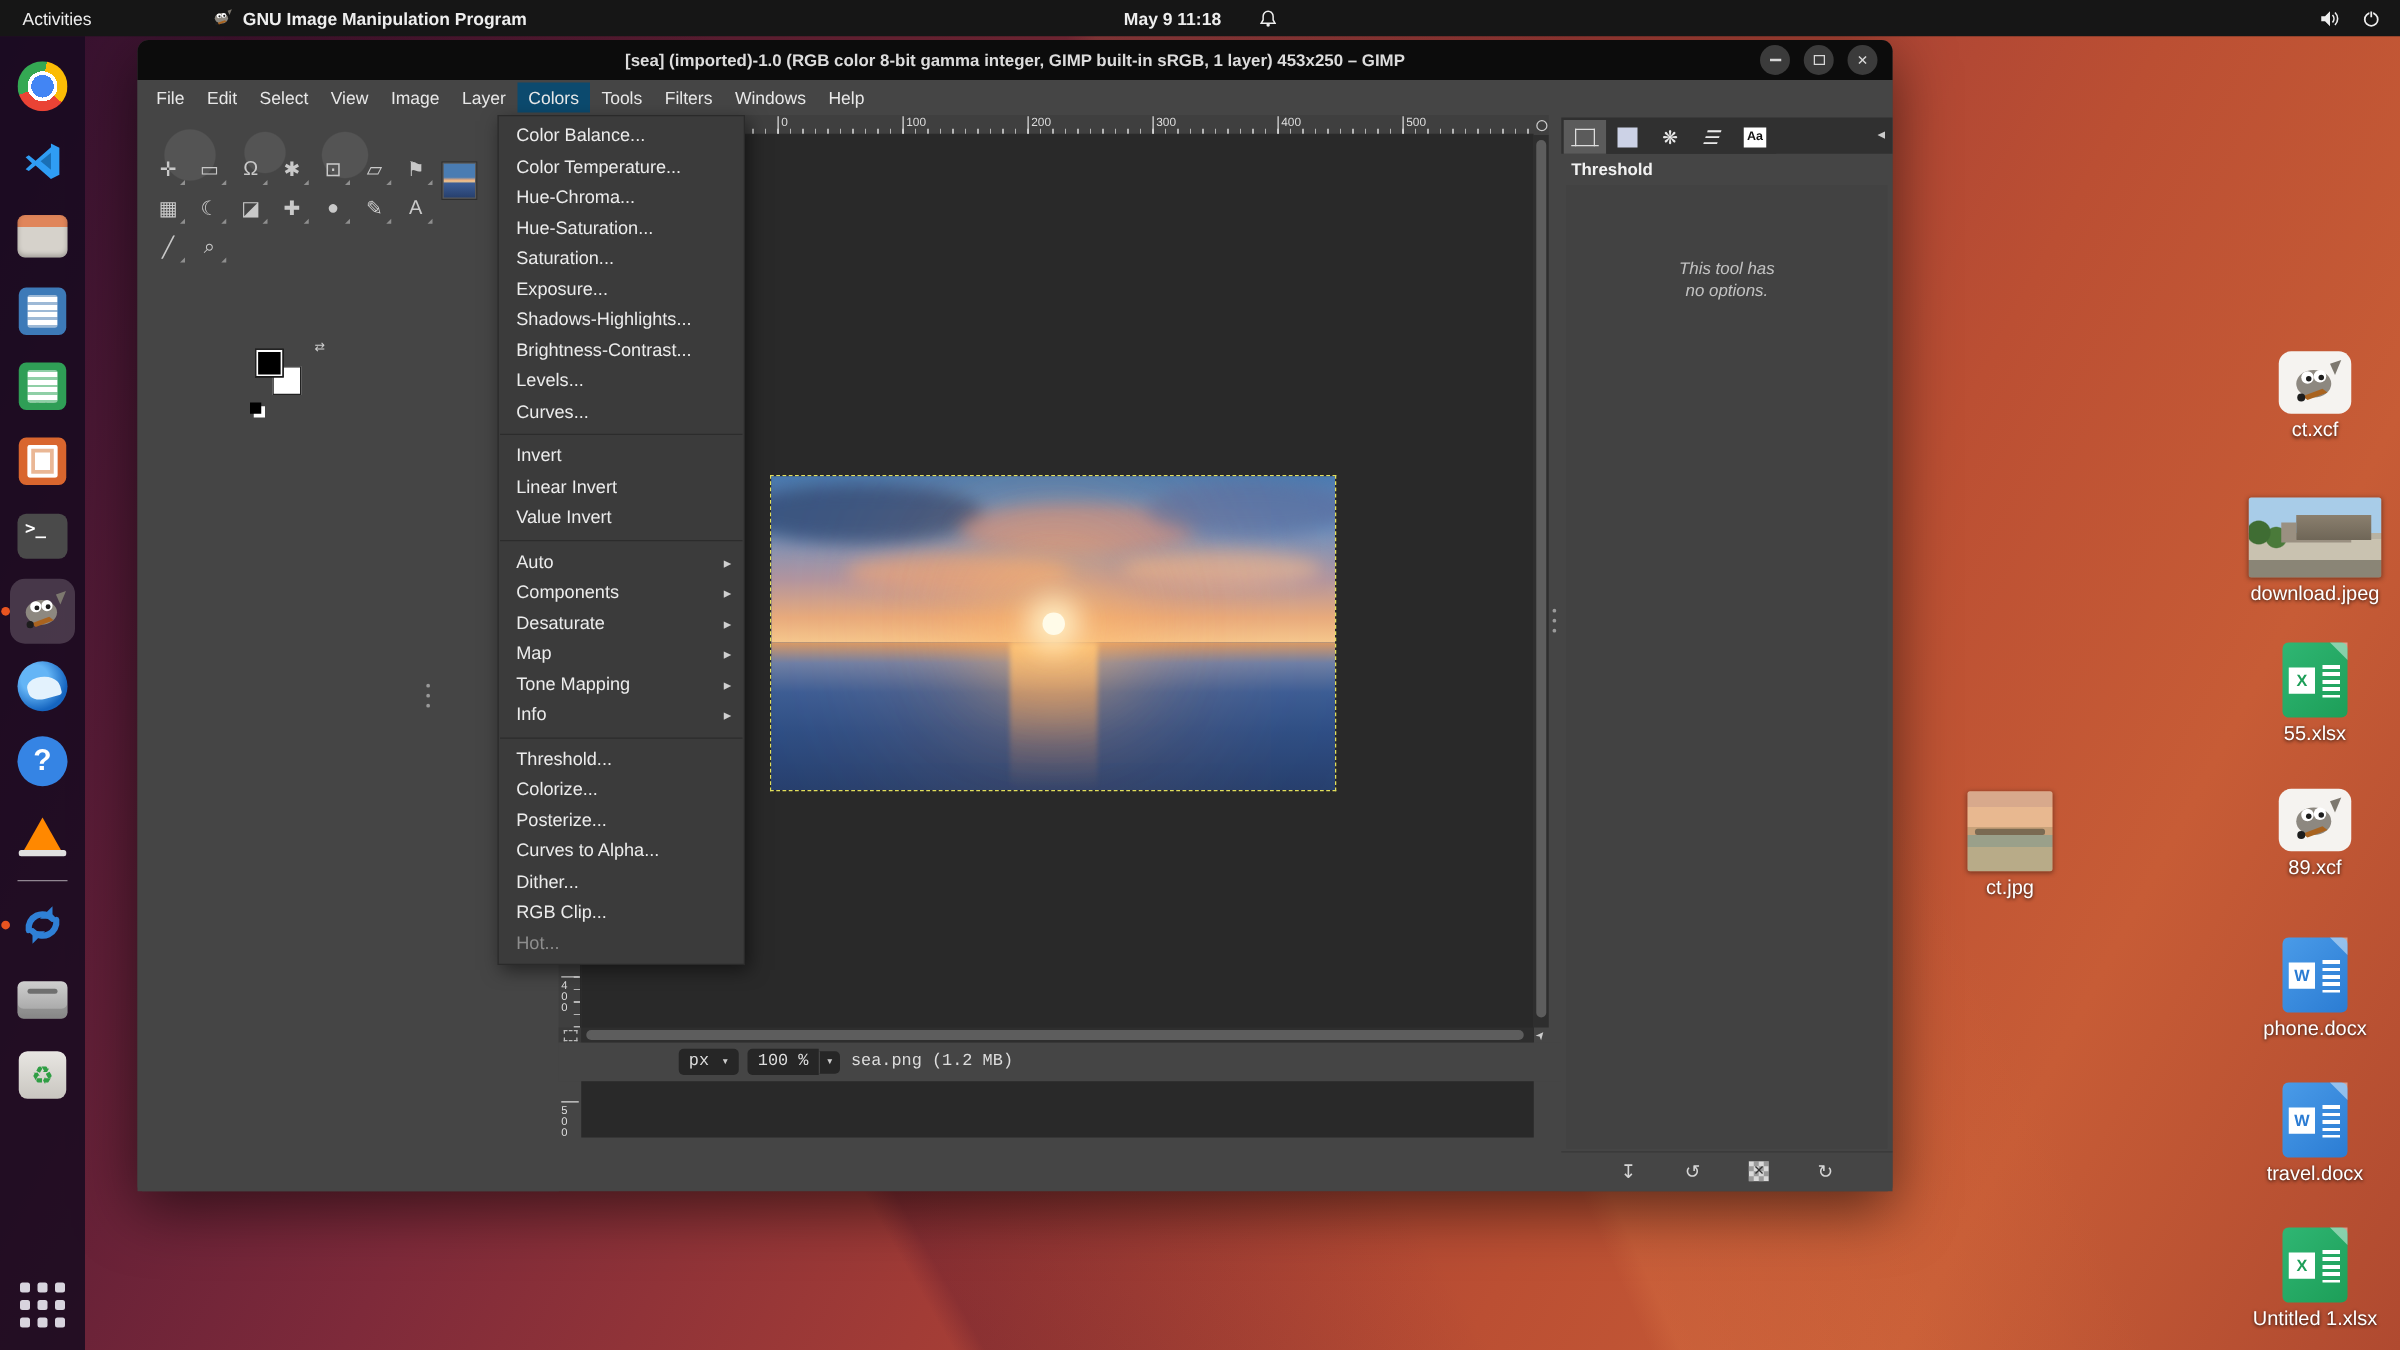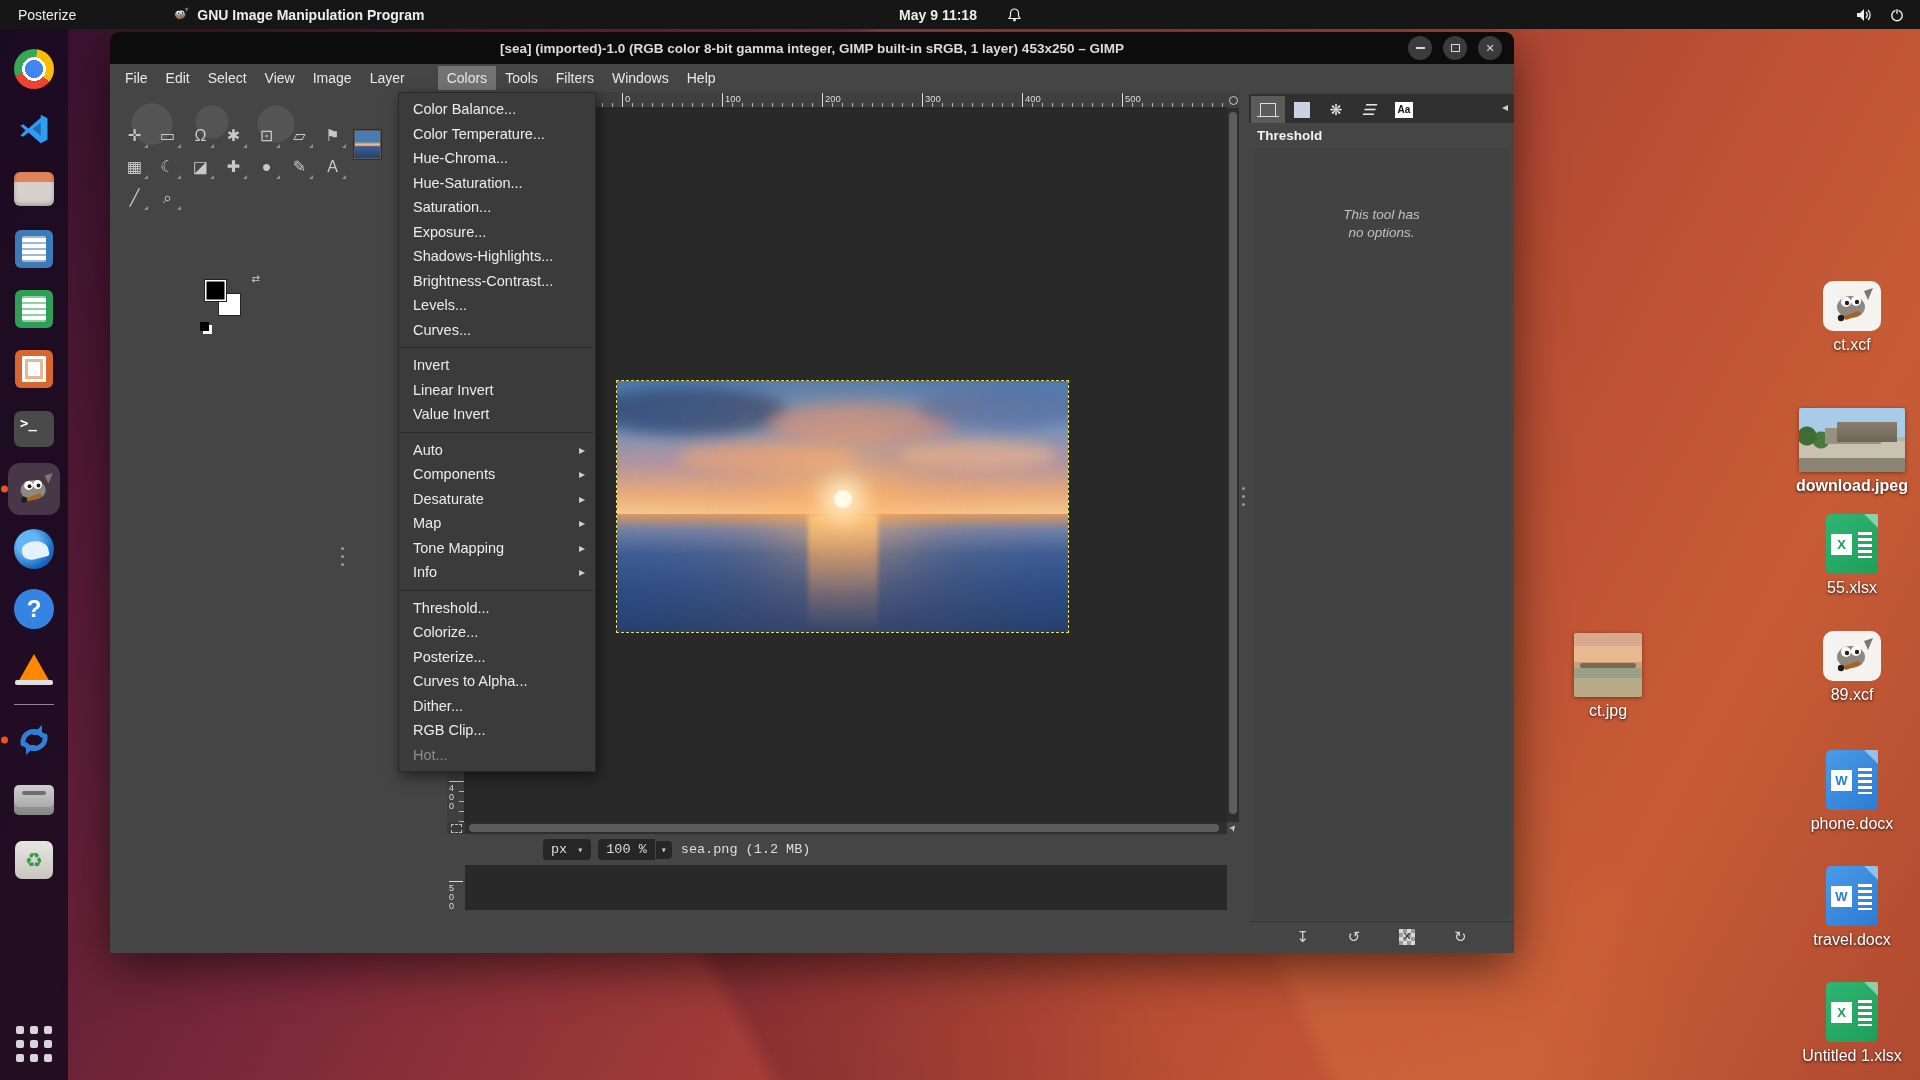--- a/index.html
+++ b/index.html
@@ -73,21 +73,21 @@
     border-radius:9px 9px 0 0; display:flex; align-items:center; }
   .title-text { position:absolute; left:0; right:0; text-align:center; color:#dcdcdc; font-size:13.5px; font-weight:bold; }
   .win-btns { position:absolute; right:12px; top:4px; display:flex; gap:11px; }
   .wbtn { width:24px; height:24px; border-radius:50%; background:#3b3b3b; color:#d8d8d8;
     display:flex; align-items:center; justify-content:center; font-size:11px; }
   .wbtn .mini { width:9px; height:2px; background:#d8d8d8; }
   .wbtn .maxi { width:9px; height:8px; border:1.5px solid #d8d8d8; }
   .menubar { position:absolute; left:0; top:32px; width:100%; height:28px; background:#454545;
     display:flex; align-items:center; padding-left:6px; color:#e8e8e8; font-size:14px; }
   .mb-item { padding:4px 9px; border-radius:0; }
-  .mb-item.active { background:#737373;margin-left:24px; }
+  .mb-item.active { background:#0c4a6e; }
 
   
   .toolbox { position:absolute; left:0; top:60px; width:337px; bottom:0; background:#454545; }
   .wilber-mark { position:absolute; left:6px; top:2px; width:230px; height:58px; opacity:.08;
     background:radial-gradient(circle at 36px 30px, #fff 0 20px, transparent 21px),
                radial-gradient(circle at 96px 28px, #fff 0 16px, transparent 17px),
                radial-gradient(circle at 160px 30px, #fff 0 18px, transparent 19px); }
   .tools { position:absolute; left:8px; top:28px; display:grid; grid-template-columns:repeat(7,33px);
     grid-auto-rows:31px; color:#c9c9c9; font-size:16px; }
   .tool { display:flex; align-items:center; justify-content:center; position:relative; }
@@ -222,21 +222,21 @@
   .sheet.docx .letter { color:#2b7cd3; }
   .sheet .rows { position:absolute; right:6px; top:18px; width:14px; height:26px;
     background:repeating-linear-gradient(#fff 0 3px, transparent 3px 6px); }
 </style>
 </head>
 <body>
 
 <div class="bg-streak"></div>
 
 <div class="topbar">
-  <div class="tb-activities">Posterize</div>
+  <div class="tb-activities">Activities</div>
   <div class="tb-app">
     <span class="tb-icon">
         <svg width="17" height="14.45" viewBox="0 0 44 38">
           <path d="M34 4 43 1 38 13z" fill="#7d786f"></path>
           <ellipse cx="21" cy="20" rx="14" ry="11" fill="#8d8880"></ellipse>
           <circle cx="16" cy="15" r="5" fill="#fff"></circle>
           <circle cx="26" cy="14" r="5" fill="#fff"></circle>
           <circle cx="17" cy="16" r="2.2" fill="#1d1d1d"></circle>
           <circle cx="27" cy="15" r="2.2" fill="#1d1d1d"></circle>
           <path d="M12 30 28 24l4 3-16 6z" fill="#a9631f"></path>
@@ -605,21 +605,21 @@
         <circle cx="16" cy="15" r="5" fill="#fff"></circle>
         <circle cx="26" cy="14" r="5" fill="#fff"></circle>
         <circle cx="17" cy="16" r="2.2" fill="#1d1d1d"></circle>
         <circle cx="27" cy="15" r="2.2" fill="#1d1d1d"></circle>
         <path d="M12 30 28 24l4 3-16 6z" fill="#a9631f"></path>
         <circle cx="11" cy="31" r="3.2" fill="#1d1d1d"></circle>
       </svg>
     </div>
   <div class="dlabel">ct.xcf</div>
 </div>
-<div class="dicon" style="left:1797px;top:408px;font-weight:bold;">
+<div class="dicon" style="left:1797px;top:398px;">
   <div class="photo campus"></div>
   <div class="dlabel">download.jpeg</div>
 </div>
 <div class="dicon" style="left:1797px;top:514px;">
   <div class="sheet xlsx">
       <span class="letter">X</span>
       <span class="rows"></span>
     </div>
   <div class="dlabel">55.xlsx</div>
 </div>

